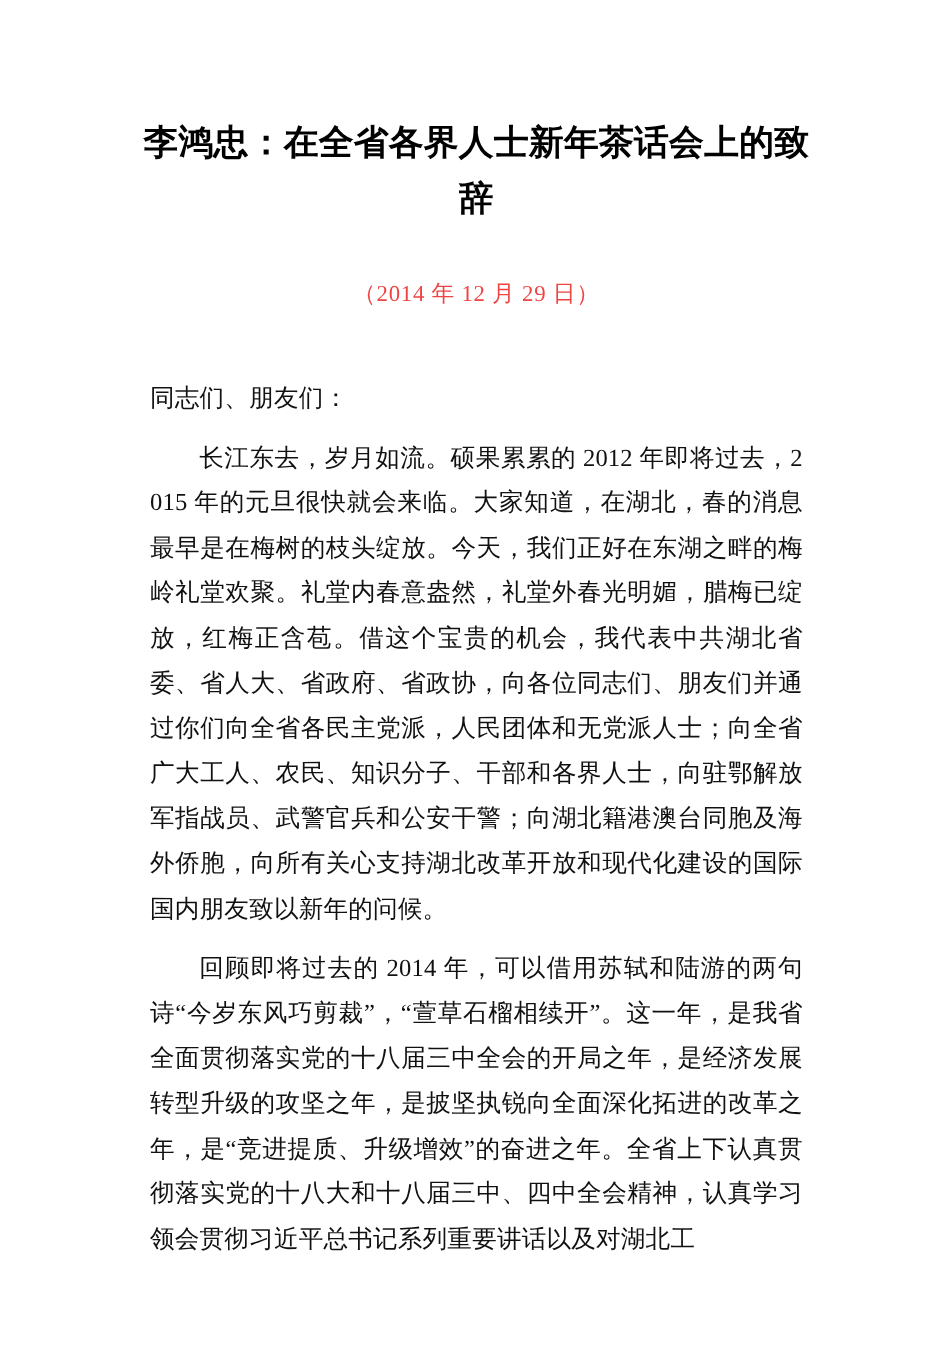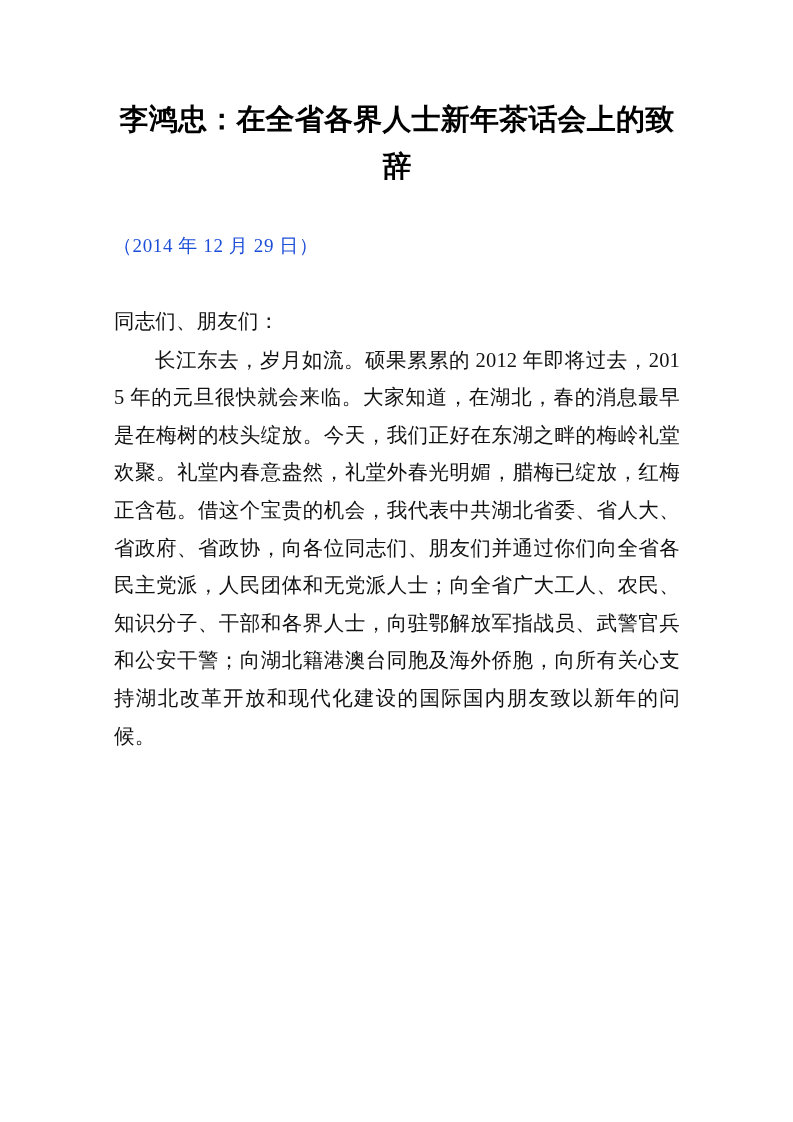--- a/index.html
+++ b/index.html
@@ -41,31 +41,31 @@
     text-align: center;
     letter-spacing: 0.2px;
     color: #000000;
   }
 
   .doc-date {
     margin: 0;
     padding-top: 41px;
     font-size: 19px;
     line-height: 30px;
-    text-align: left;
+    text-align: center;
     letter-spacing: 0.6px;
-    color: #1d4ed8;
+    color: #ef4444;
   }
 
   .body-block {
     padding-top: 41px;
   }
 
   p.para {
-    margin: 1px;
+    margin: 12px;
     font-size: 20.5px;
     line-height: 37.6px;
     text-align: justify;
     text-justify: inter-character;
     text-align-last: left;
     letter-spacing: 0.15px;
     color: #111111;
     word-break: break-all;
   }
 
@@ -82,16 +82,17 @@
     <h1 class="doc-title">李鸿忠：在全省各界人士新年茶话会上的致辞</h1>
 
     <p class="doc-date">（2014 年 12 月 29 日）</p>
 
     <div class="body-block">
 
       <p class="para">同志们、朋友们：</p>
 
       <p class="para indent">长江东去，岁月如流。硕果累累的 2012 年即将过去，2015 年的元旦很快就会来临。大家知道，在湖北，春的消息最早是在梅树的枝头绽放。今天，我们正好在东湖之畔的梅岭礼堂欢聚。礼堂内春意盎然，礼堂外春光明媚，腊梅已绽放，红梅正含苞。借这个宝贵的机会，我代表中共湖北省委、省人大、省政府、省政协，向各位同志们、朋友们并通过你们向全省各民主党派，人民团体和无党派人士；向全省广大工人、农民、知识分子、干部和各界人士，向驻鄂解放军指战员、武警官兵和公安干警；向湖北籍港澳台同胞及海外侨胞，向所有关心支持湖北改革开放和现代化建设的国际国内朋友致以新年的问候。</p>
 
+      <p class="para indent">回顾即将过去的 2014 年，可以借用苏轼和陆游的两句诗“今岁东风巧剪裁”，“萱草石榴相续开”。这一年，是我省全面贯彻落实党的十八届三中全会的开局之年，是经济发展转型升级的攻坚之年，是披坚执锐向全面深化拓进的改革之年，是“竞进提质、升级增效”的奋进之年。全省上下认真贯彻落实党的十八大和十八届三中、四中全会精神，认真学习领会贯彻习近平总书记系列重要讲话以及对湖北工</p>
 
     </div>
   </div>
 </div>
 
 </body></html>

